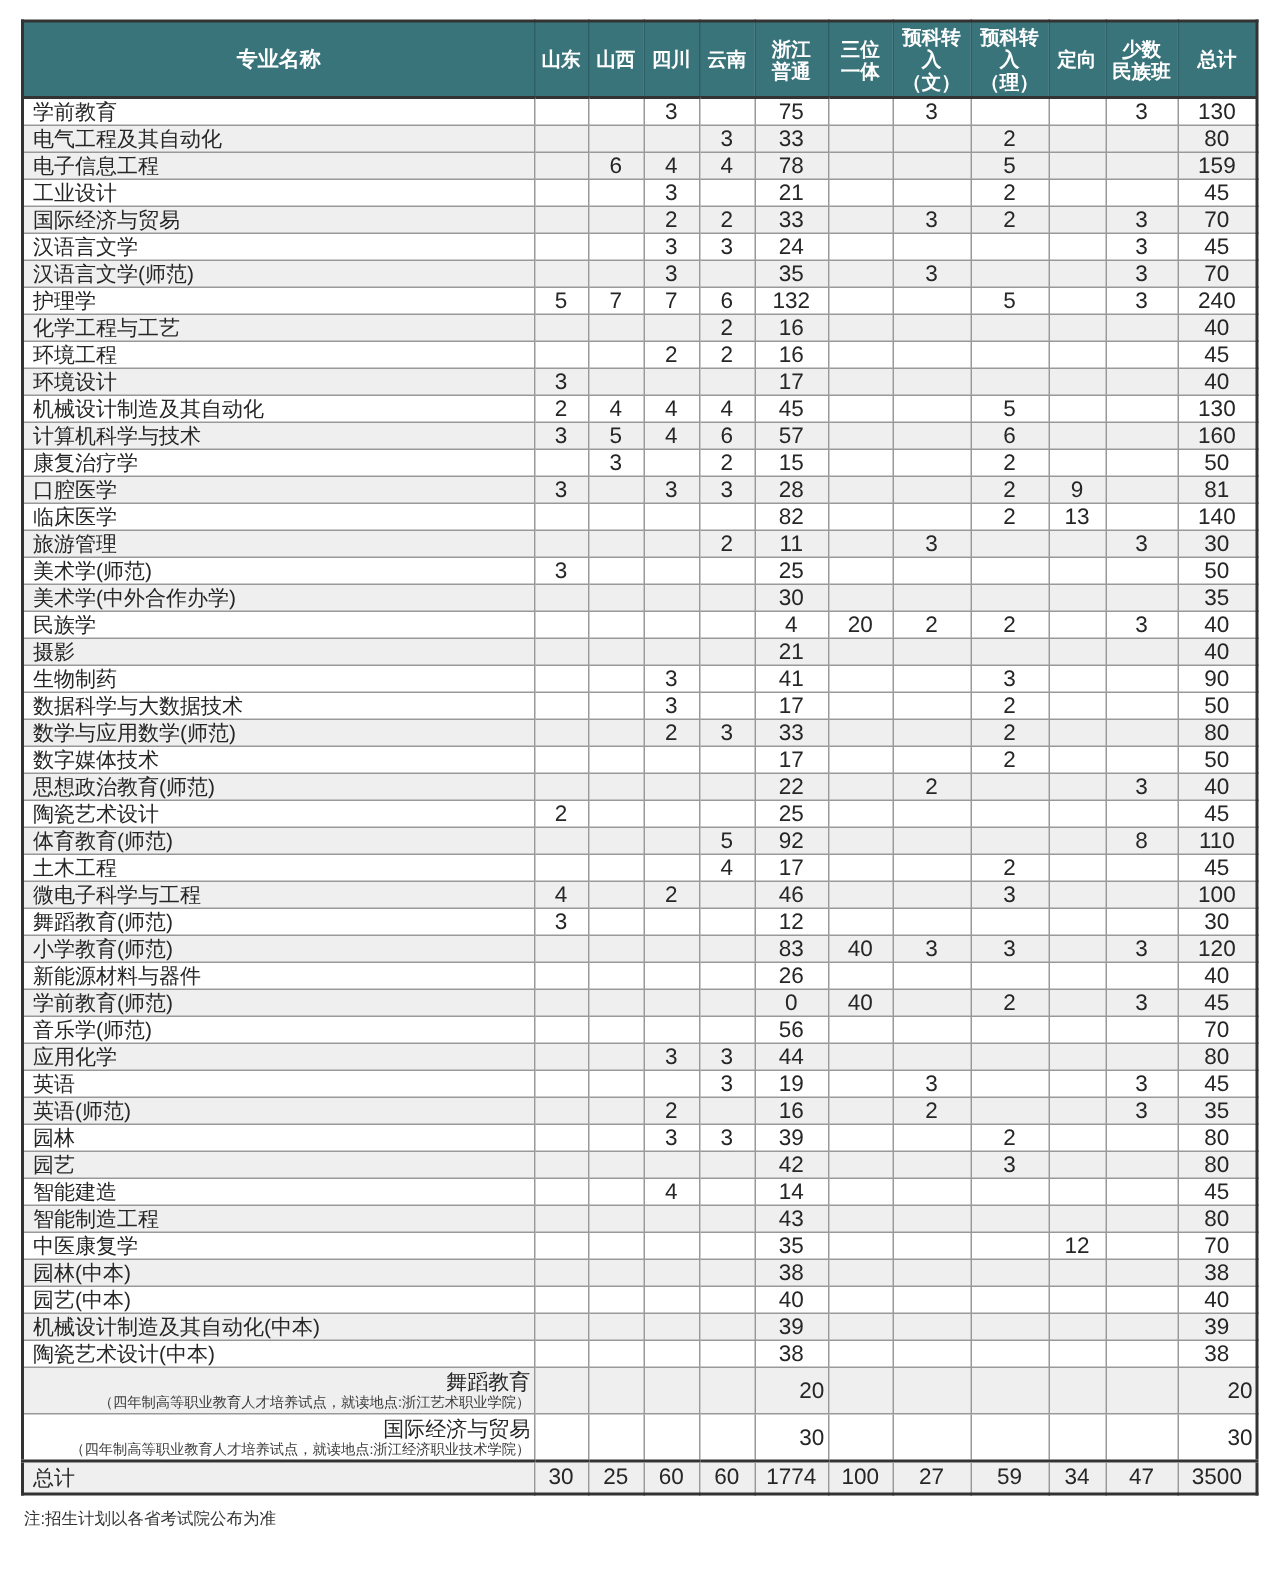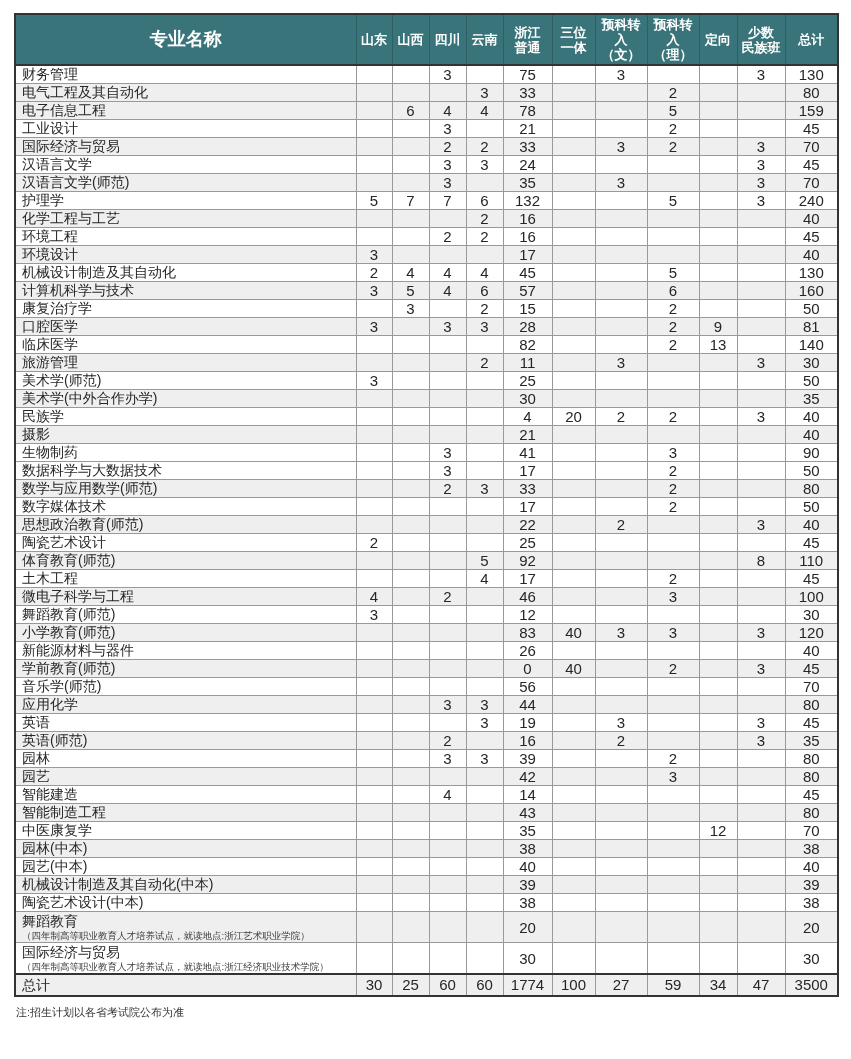--- a/index.html
+++ b/index.html
@@ -23,40 +23,40 @@
     font-size:13px;
     line-height:15px;
     text-align:center;
     vertical-align:middle;
     white-space:pre-line;
     padding:2px 0;
     height:30px;
     border:1px solid #2e5f66;
     border-bottom:2px solid var(--outer-border,#333);
   }
-  thead th.name-h{font-size:18px;}
+  thead th.name-h{font-size:14px;}
   td{
     border:1px solid var(--grid-border,#999);
     font-size:15px;
     line-height:17px;
     height:17px;
     padding:0 2px;
     text-align:center;
     vertical-align:middle;
     overflow:hidden;
     white-space:nowrap;
   }
   td.name{
     text-align:left;
     padding-left:6px;
     font-size:14px;
     white-space:normal;
   }
   tr.even td{background:var(--stripe,#efefef);}
-  tr.note-row td{height:auto;padding-top:1px;padding-bottom:1px;}
+  tr.note-row td{height:auto;padding-top:1px;padding-bottom:1px;text-align:right;}
   .note{
     display:block;
     font-size:9.5px;
     line-height:11px;
     color:#3a3a3a;
     white-space:nowrap;
   }
   tr.totals td{
     border-top:2px solid var(--outer-border,#333);
     background:var(--stripe,#efefef);
@@ -104,21 +104,21 @@
           <th>预科转入
 （理）</th>
           <th>定向</th>
           <th>少数
 民族班</th>
           <th>总计</th>
         </tr>
     </thead>
     <tbody>
         <tr class="">
-          <td class="name"><span>财务管理</span></td>
+          <td class="name"><span>学前教育</span></td>
           <td></td>
           <td></td>
           <td>3</td>
           <td></td>
           <td>75</td>
           <td></td>
           <td>3</td>
           <td></td>
           <td></td>
           <td>3</td>

